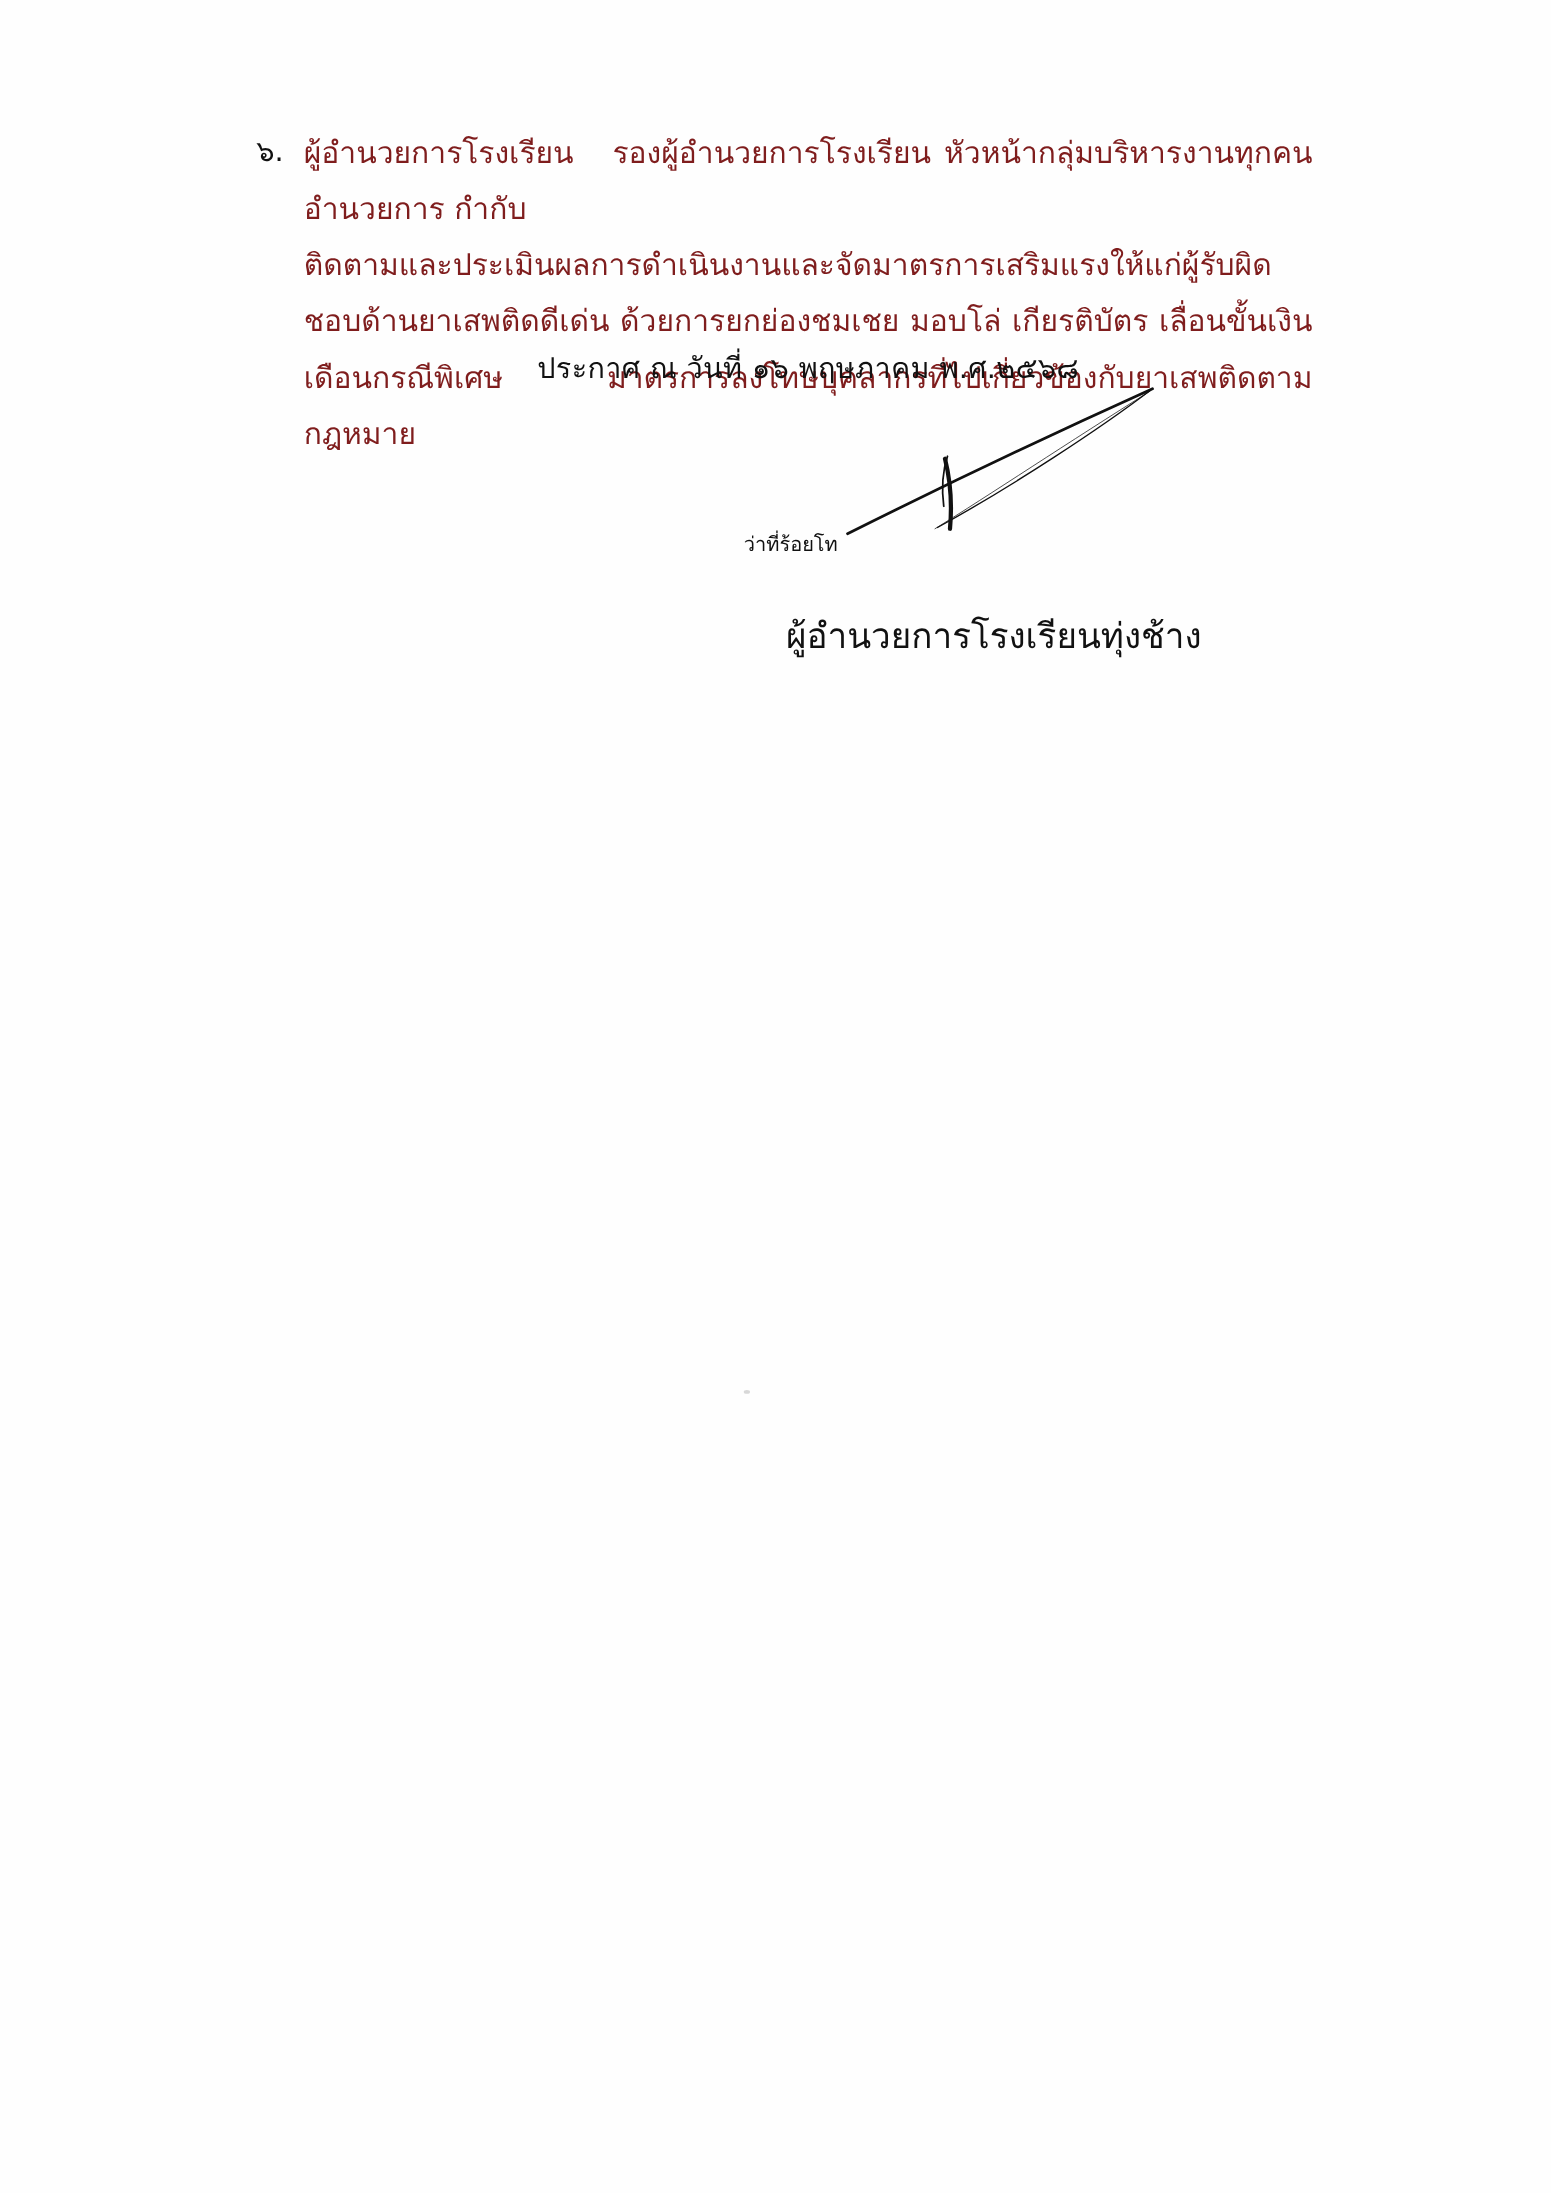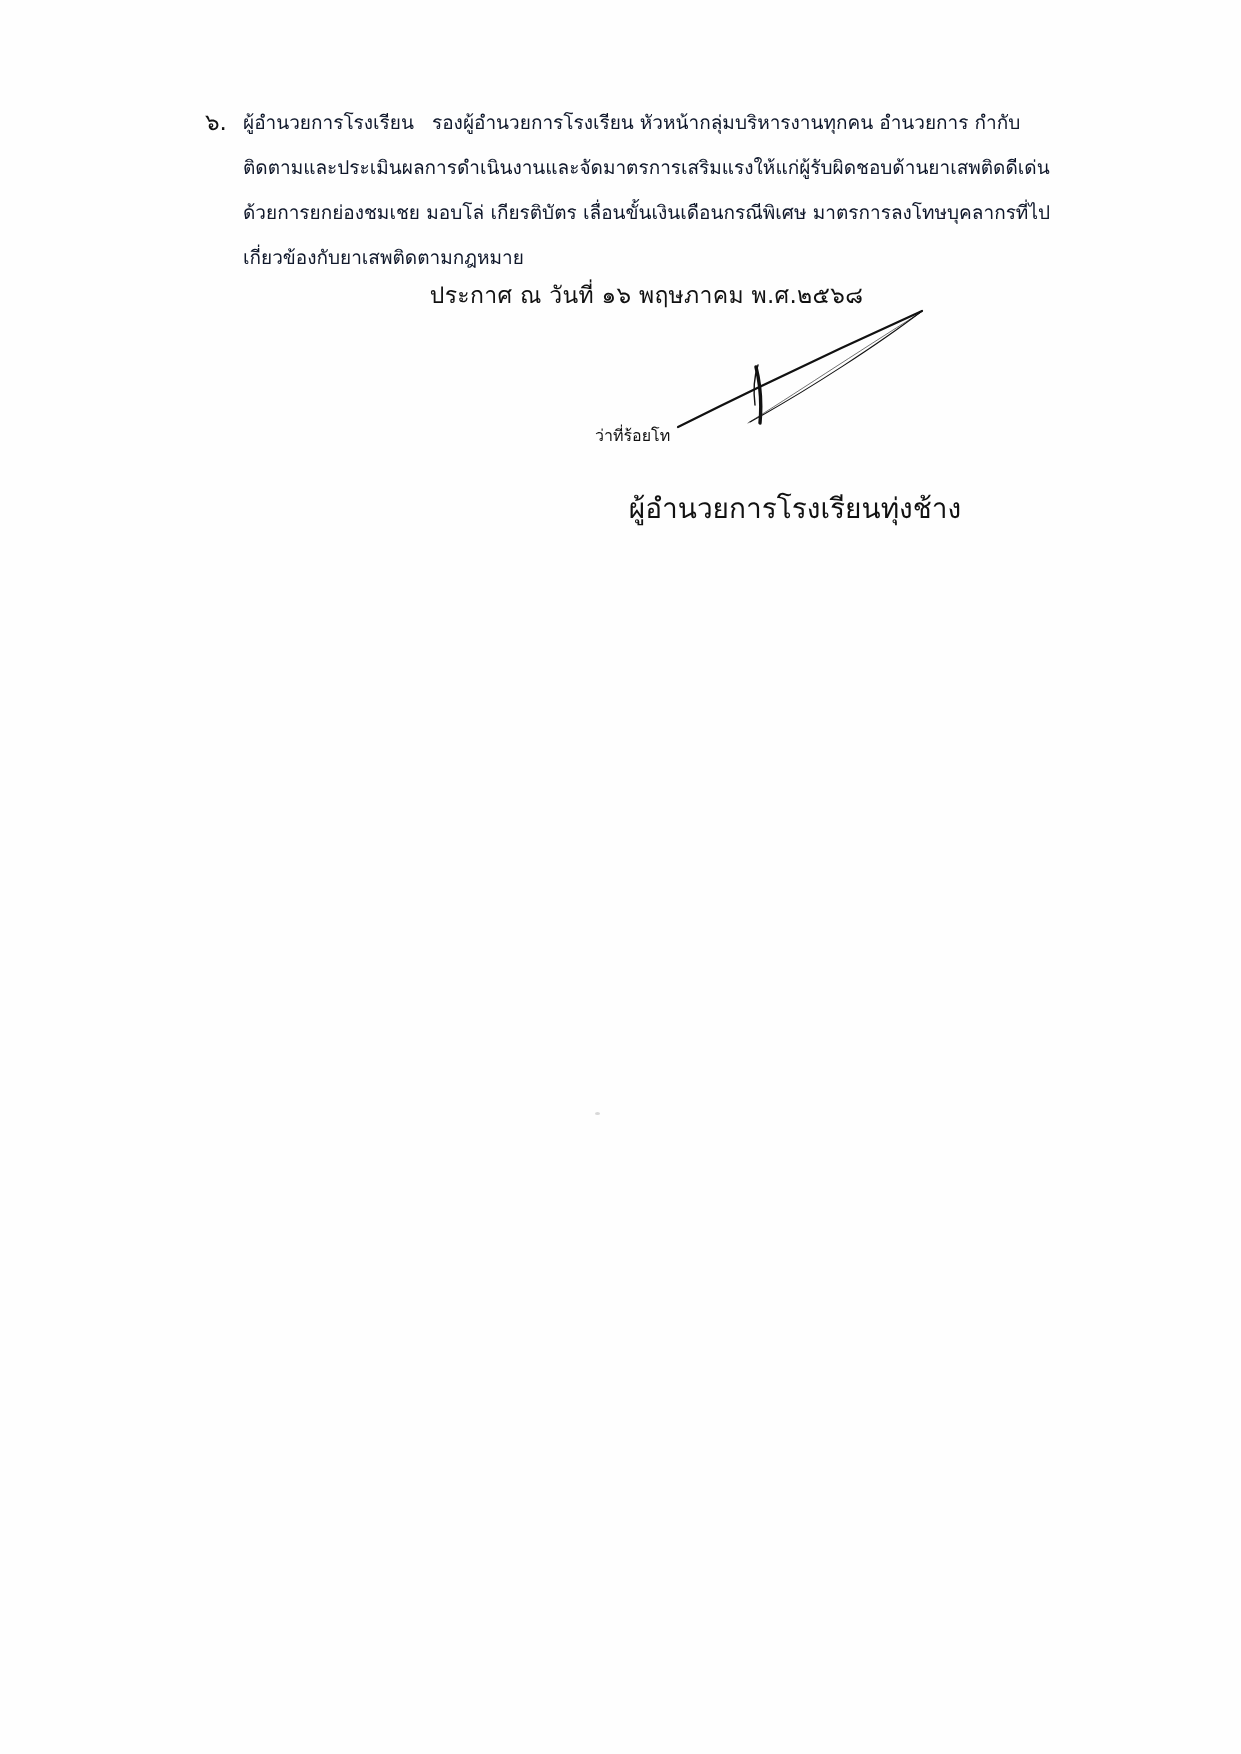--- a/index.html
+++ b/index.html
@@ -32,25 +32,25 @@
   }
   .clause-number {
     width: 38px;
     flex: 0 0 38px;
     font-size: 23px;
     line-height: 45px;
     color: #111;
   }
   .clause-body {
     flex: 1 1 auto;
-    font-size: 19px;
+    font-size: 24px;
     line-height: 45px;
     text-align: justify;
     text-justify: inter-word;
-    color: #0f172a;
+    color: #7f1d1d;
   }
   .clause-body .line {
     display: block;
     white-space: pre-wrap;
   }
   .clause-body .line.justified {
     text-align: justify;
   }
 
   

